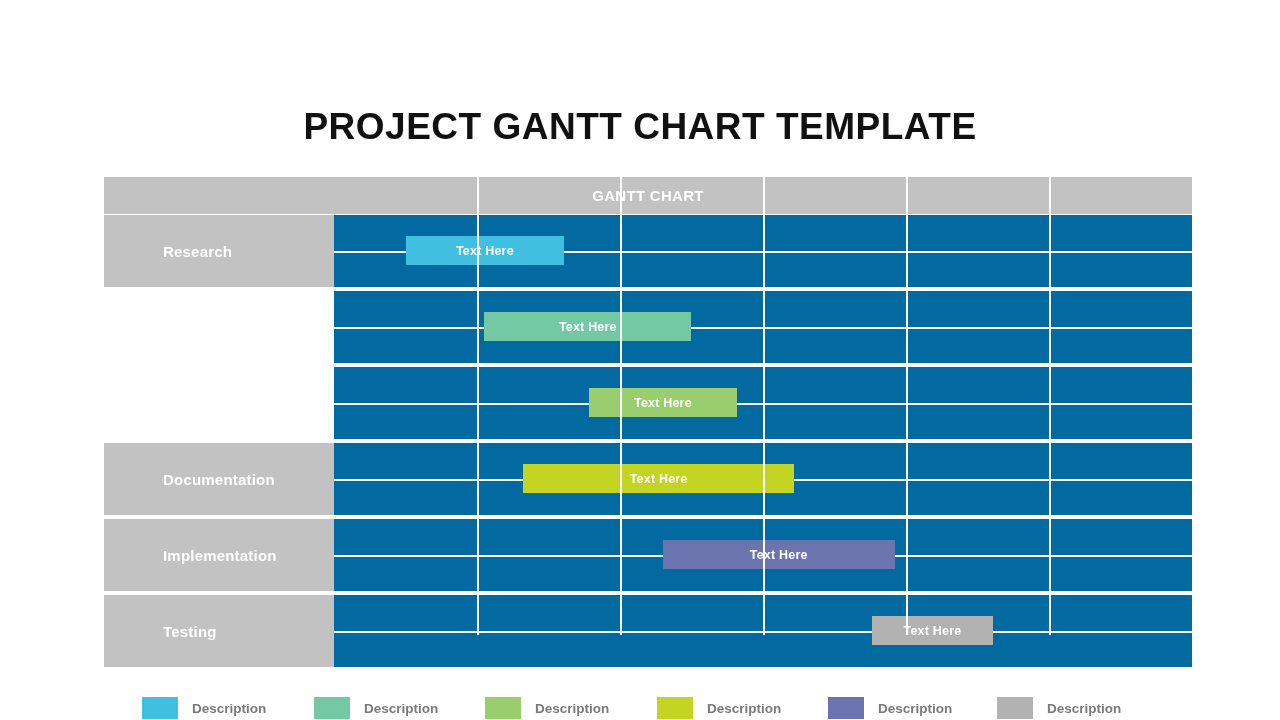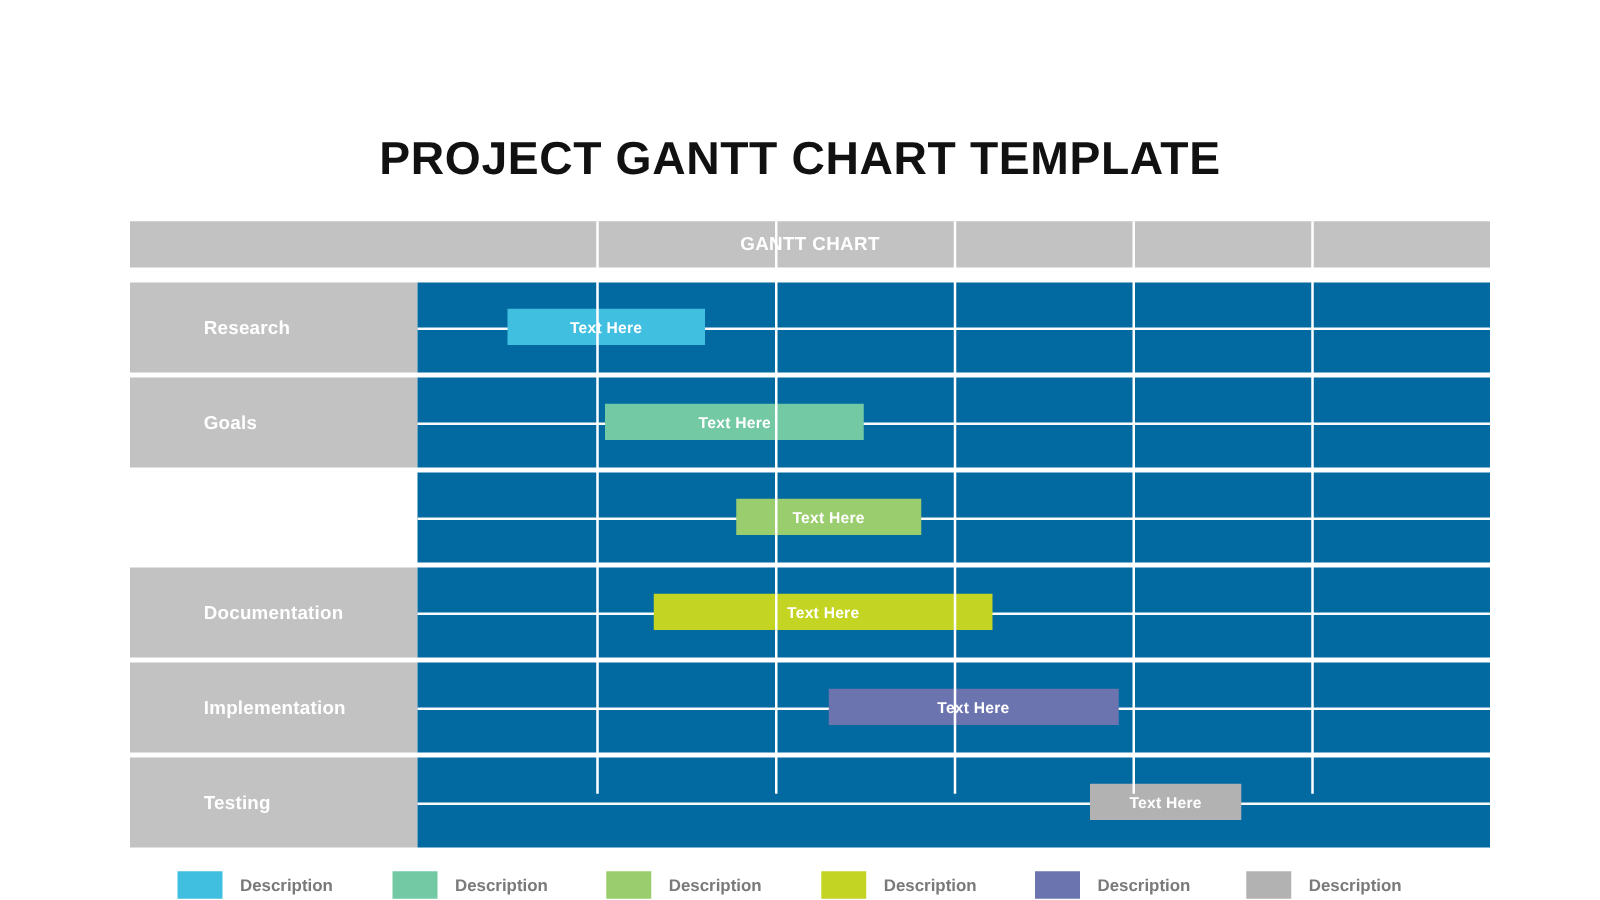--- a/index.html
+++ b/index.html
@@ -60,21 +60,21 @@
     color: #ffffff;
     font-size: 15px;
     font-weight: bold;
     letter-spacing: 0.3px;
   }
 
   
   #rows-area {
     position: absolute;
     left: 0;
-    top: 49px;
+    top: 38px;
     width: 1088px;
     height: 458px;
   }
 
   .gantt-row {
     position: absolute;
     left: 0;
     width: 1088px;
     height: 72px;
   }
@@ -198,23 +198,20 @@
             <span class="row-label-text">Research</span>
           </div>
           <div class="row-track">
             <div class="row-midline"></div>
             <div class="gantt-bar" style="left: 71.5px; width: 158.73px; background: rgb(65, 191, 224);">
               <span class="gantt-bar-label">Text Here</span>
             </div>
           </div>
         </div>
         <div class="gantt-row" style="top: 76px;">
-          <div class="row-label-cell">
-            <span class="row-label-text">Goals</span>
-          </div>
           <div class="row-track">
             <div class="row-midline"></div>
             <div class="gantt-bar" style="left: 150.15px; width: 207.35px; background: rgb(114, 201, 163);">
               <span class="gantt-bar-label">Text Here</span>
             </div>
           </div>
         </div>
         <div class="gantt-row" style="top: 152px;">
           <div class="row-track">
             <div class="row-midline"></div>

